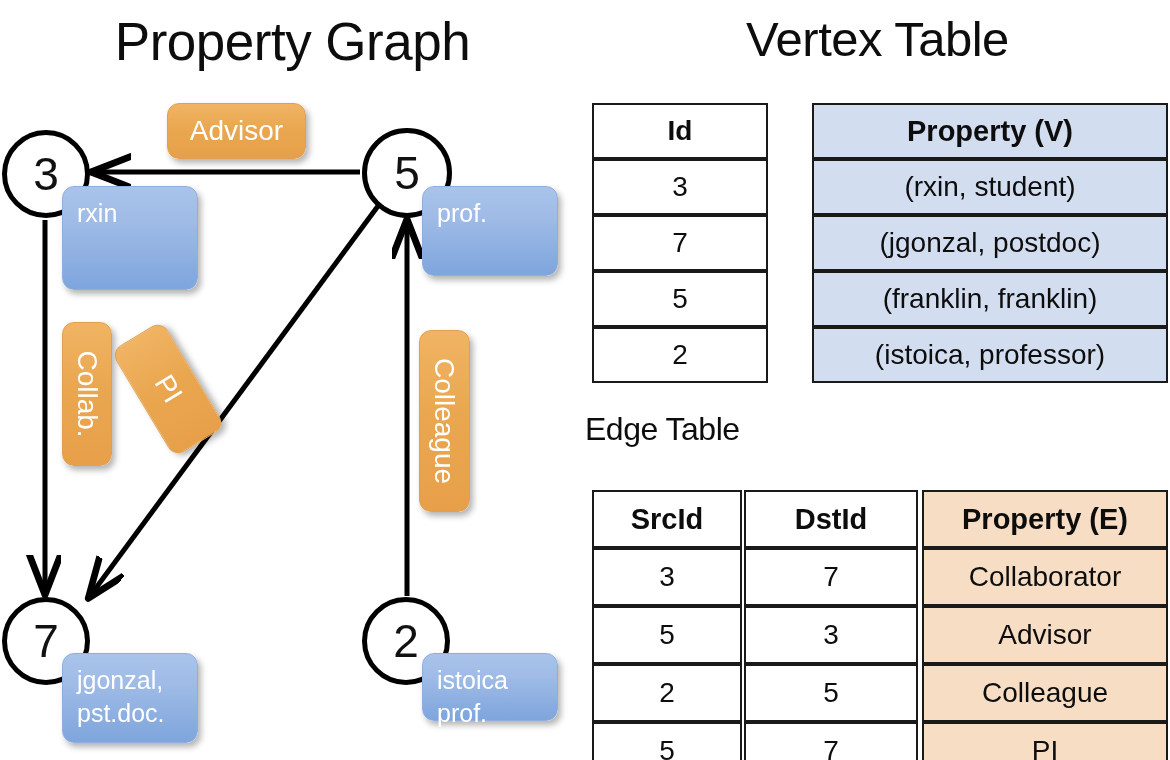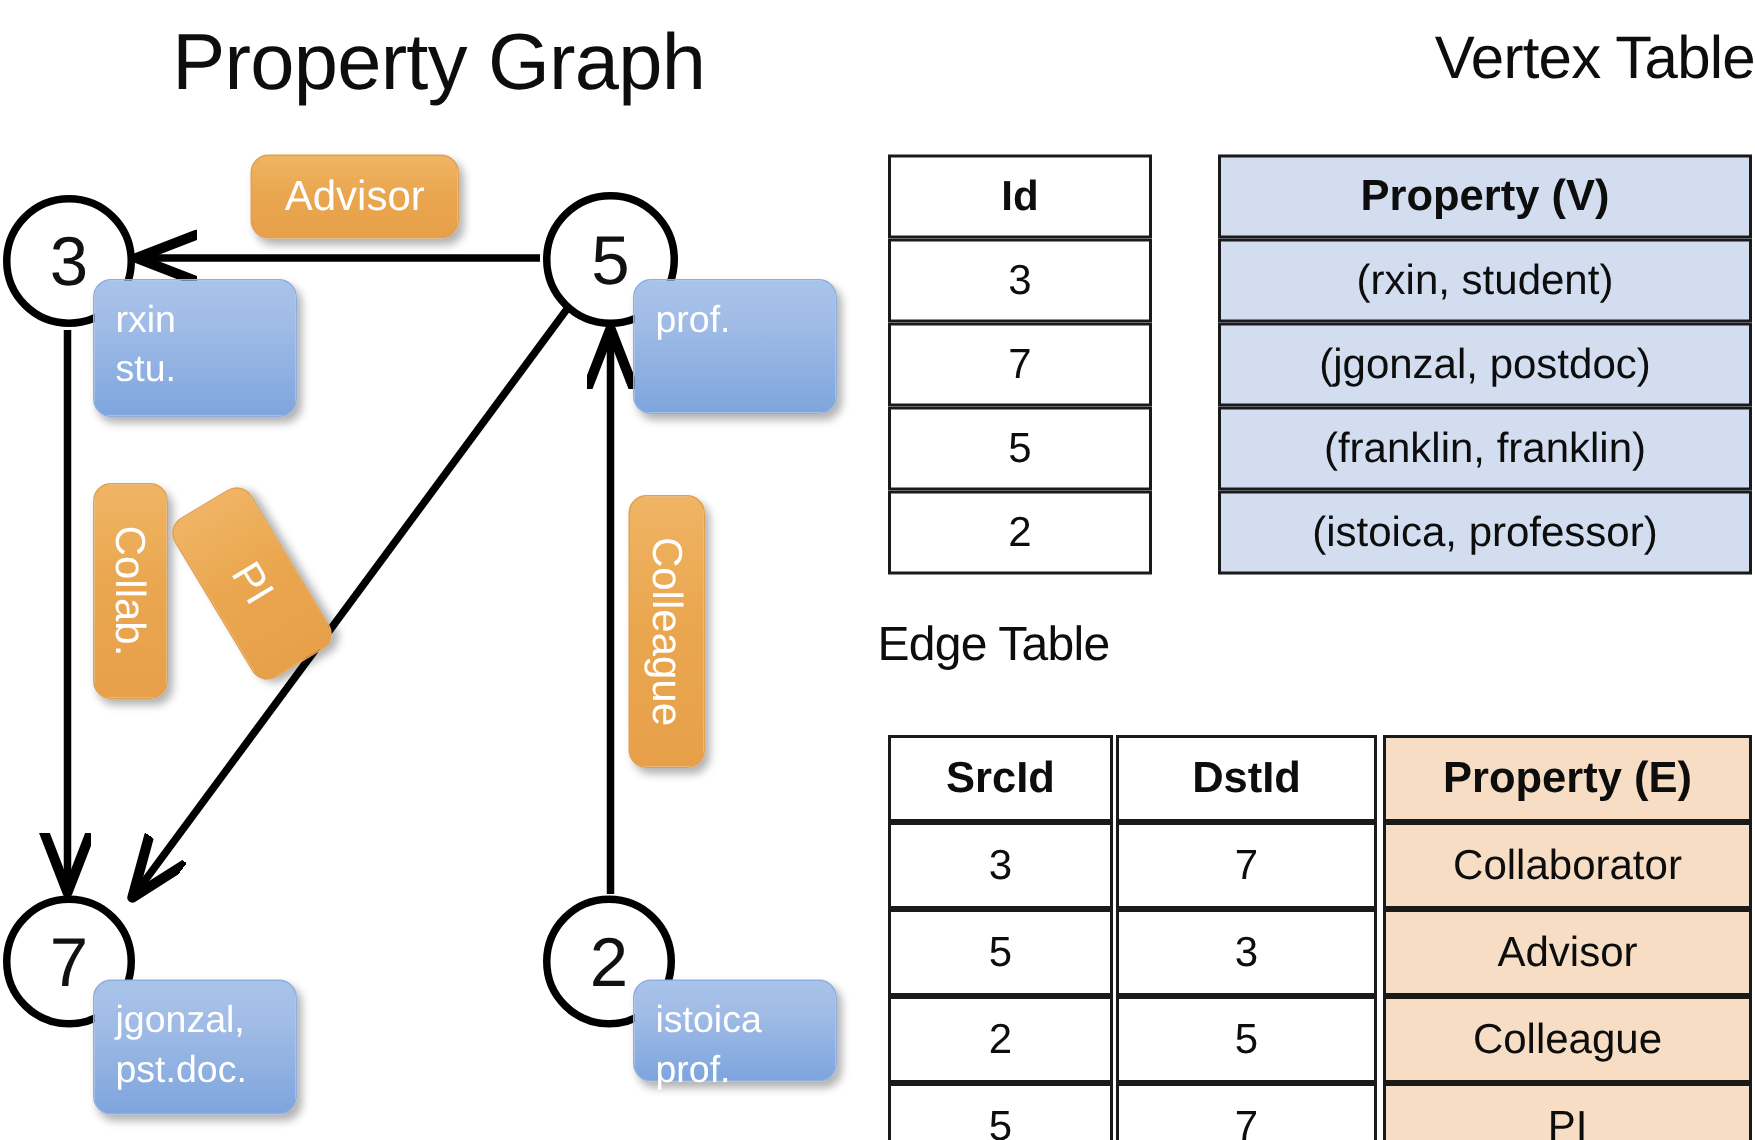--- a/index.html
+++ b/index.html
@@ -26,22 +26,22 @@
     letter-spacing: -0.5px;
   }
   #title-property-graph {
     left: 0; top: 12px; width: 585px;
     text-align: center;
     font-size: 53px;
     line-height: 60px;
   }
   #title-vertex-table {
     left: 585px; top: 10px; width: 585px;
-    text-align: right;
-    font-size: 40px;
+    text-align: center;
+    font-size: 49px;
     line-height: 58px;
   }
   #title-edge-table {
     left: 585px; top: 400px; width: 585px;
     text-align: left;
     font-size: 32px;
     line-height: 58px;
   }
 
   
@@ -89,21 +89,21 @@
     box-shadow: 3px 4px 6px rgba(0,0,0,0.30);
     color: #ffffff;
     font-family: "Liberation Sans", sans-serif;
     font-weight: 300;
     font-size: 25px;
     line-height: 33px;
     box-sizing: border-box;
     padding: 10px 0 0 14px;
     z-index: 4;
   }
-  #prop-3 { left: 62px;  top: 186px; width: 136px; height: 92px; }
+  #prop-3 { left: 62px;  top: 186px; width: 136px; height: 104px; }
   #prop-5 { left: 422px; top: 186px; width: 136px; height: 90px; }
   #prop-7 { left: 62px;  top: 653px; width: 136px; height: 90px; }
   #prop-2 { left: 422px; top: 653px; width: 136px; height: 68px; }
 
   
   .edge-label {
     position: absolute;
     border-radius: 12px;
     background: linear-gradient(180deg, #f0b464 0%, #eaa750 45%, #e7a049 100%);
     border: 1px solid #e0a053;
@@ -215,21 +215,20 @@
   </div>
   <div class="vertex-node" id="node-7">
     <span class="vlabel">7</span>
   </div>
   <div class="vertex-node" id="node-2">
     <span class="vlabel">2</span>
   </div>
 
   <div class="prop-box" id="prop-3">
     <div>rxin</div>
-    <div>stu.</div>
   </div>
   <div class="prop-box" id="prop-5">
     <div>prof.</div>
   </div>
   <div class="prop-box" id="prop-7">
     <div>jgonzal,</div>
     <div>pst.doc.</div>
   </div>
   <div class="prop-box" id="prop-2">
     <div>istoica</div>

